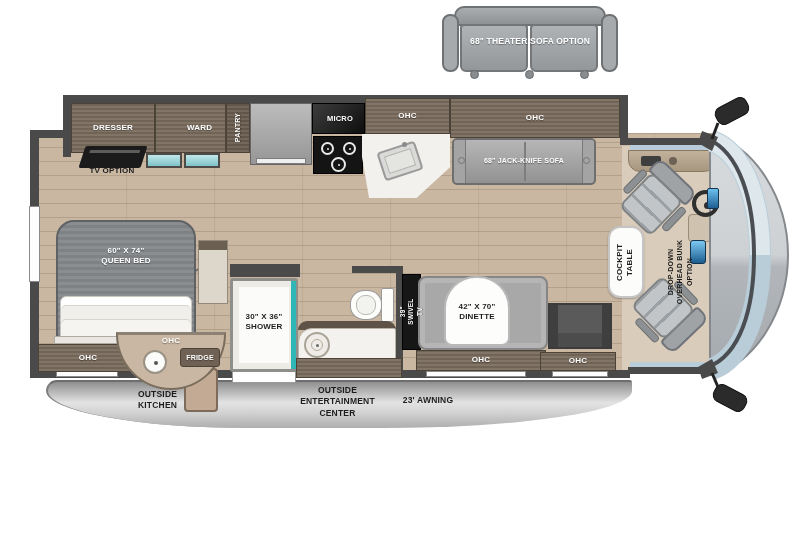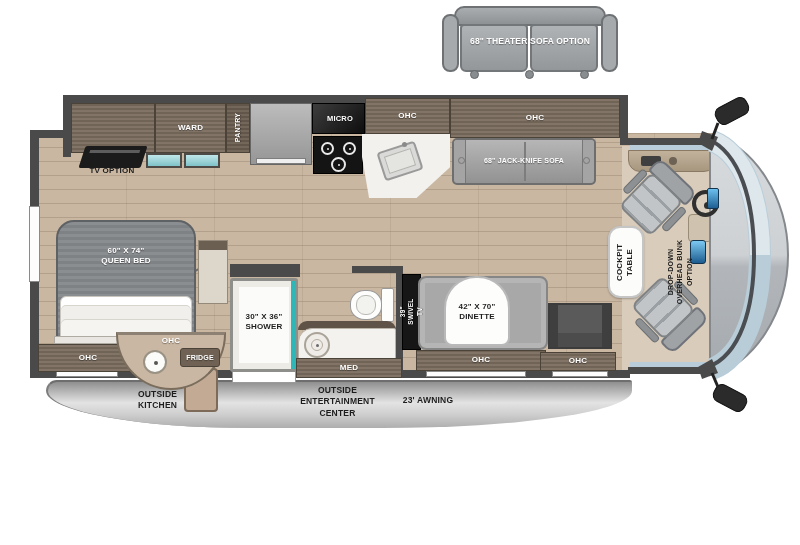--- a/index.html
+++ b/index.html
@@ -83,23 +83,24 @@
   <div class="abs win" style="left:56px;top:371px;width:62px;height:6px;"></div>
   <div class="abs win" style="left:426px;top:371px;width:100px;height:6px;"></div>
   <div class="abs win" style="left:552px;top:371px;width:56px;height:6px;"></div>
   <div class="abs" style="left:630px;top:362px;width:84px;height:5px;background:#b8cdd9;z-index:3;"></div>
   <div class="abs wall" style="left:628px;top:367px;width:88px;height:7px;"></div>
   <div class="abs wall" style="left:396px;top:266px;width:7px;height:106px;"></div>
   <div class="abs wall" style="left:230px;top:264px;width:70px;height:13px;"></div>
   <div class="abs wall" style="left:352px;top:266px;width:48px;height:7px;"></div>
 
   <div class="abs cabwood" style="left:71px;top:103px;width:84px;height:50px;z-index:4;"></div>
+  <div class="lbl" style="left:71px;top:103px;width:84px;height:50px;">DRESSER</div>
 
   <div class="abs cabwood" style="left:155px;top:103px;width:71px;height:50px;z-index:4;"></div>
-  <div class="lbl" style="left:155px;top:103px;width:71px;height:50px;">WARD</div>
+  <div class="lbl" style="left:164px;top:103px;width:71px;height:50px;">WARD</div>
 
   <div class="abs cabwood" style="left:226px;top:103px;width:24px;height:50px;background-color:#6a5d50;z-index:4;"></div>
   <div class="lbl s7 flex" style="left:226px;top:103px;width:24px;height:50px;">
     <span class="vtext">PANTRY</span>
   </div>
 
   <div class="abs gray-appl" style="left:250px;top:103px;width:62px;height:62px;z-index:4;"></div>
   <div class="abs" style="left:256px;top:158px;width:50px;height:6px;background:#efefef;border:1px solid #7e7e7e;z-index:5;"></div>
 
   <div class="abs" style="left:312px;top:103px;width:53px;height:31px;background:linear-gradient(135deg,#3d3d3d,#0e0e0e);border:1px solid #000;z-index:4;"></div>
@@ -181,21 +182,20 @@
     <div class="abs" style="left:5px;top:4px;width:20px;height:20px;border:1px solid #b9b9b6;border-radius:45%;background:#f2f2ef;"></div>
   </div>
 
   <div class="abs" style="left:298px;top:321px;width:98px;height:9px;background:#5f5348;border-radius:10px 10px 0 0;z-index:4;"></div>
   <div class="abs" style="left:298px;top:328px;width:98px;height:32px;background:#f4f2ee;border:1px solid #b9b3a9;border-radius:14px 2px 2px 2px;z-index:4;"></div>
   <div class="abs" style="left:304px;top:332px;width:26px;height:26px;border-radius:50%;background:#efece7;border:2px solid #a9a398;z-index:5;">
     <div class="abs" style="left:5px;top:5px;width:12px;height:12px;border-radius:50%;border:1px solid #b5ada0;"></div>
     <div class="abs" style="left:10px;top:10px;width:3px;height:3px;border-radius:50%;background:#6a6a6a;"></div>
   </div>
   <div class="abs cabwood" style="left:296px;top:358px;width:106px;height:20px;z-index:4;"></div>
-  <div class="lbl" style="left:296px;top:358px;width:106px;height:20px;">MED</div>
 
   <div class="abs" style="left:402px;top:274px;width:19px;height:76px;background:#161616;border:1px solid #000;z-index:4;"></div>
   <div class="lbl s65 flex" style="left:402px;top:274px;width:19px;height:76px;">
     <span class="vtext">39" SWIVEL TV</span>
   </div>
 
   <div class="abs" style="left:418px;top:276px;width:130px;height:74px;background:#a8a8a8;border:2px solid #868686;border-radius:8px;
               box-shadow:inset 0 0 0 5px #b5b5b5;z-index:4;"></div>
   <div class="abs" style="left:444px;top:276px;width:66px;height:70px;background:#fdfdfc;border:2px solid #b9b9b9;border-radius:32px 32px 8px 8px;z-index:5;"></div>
   <div class="lbl dk" style="left:446px;top:290px;width:62px;height:44px;">42" x 70"

